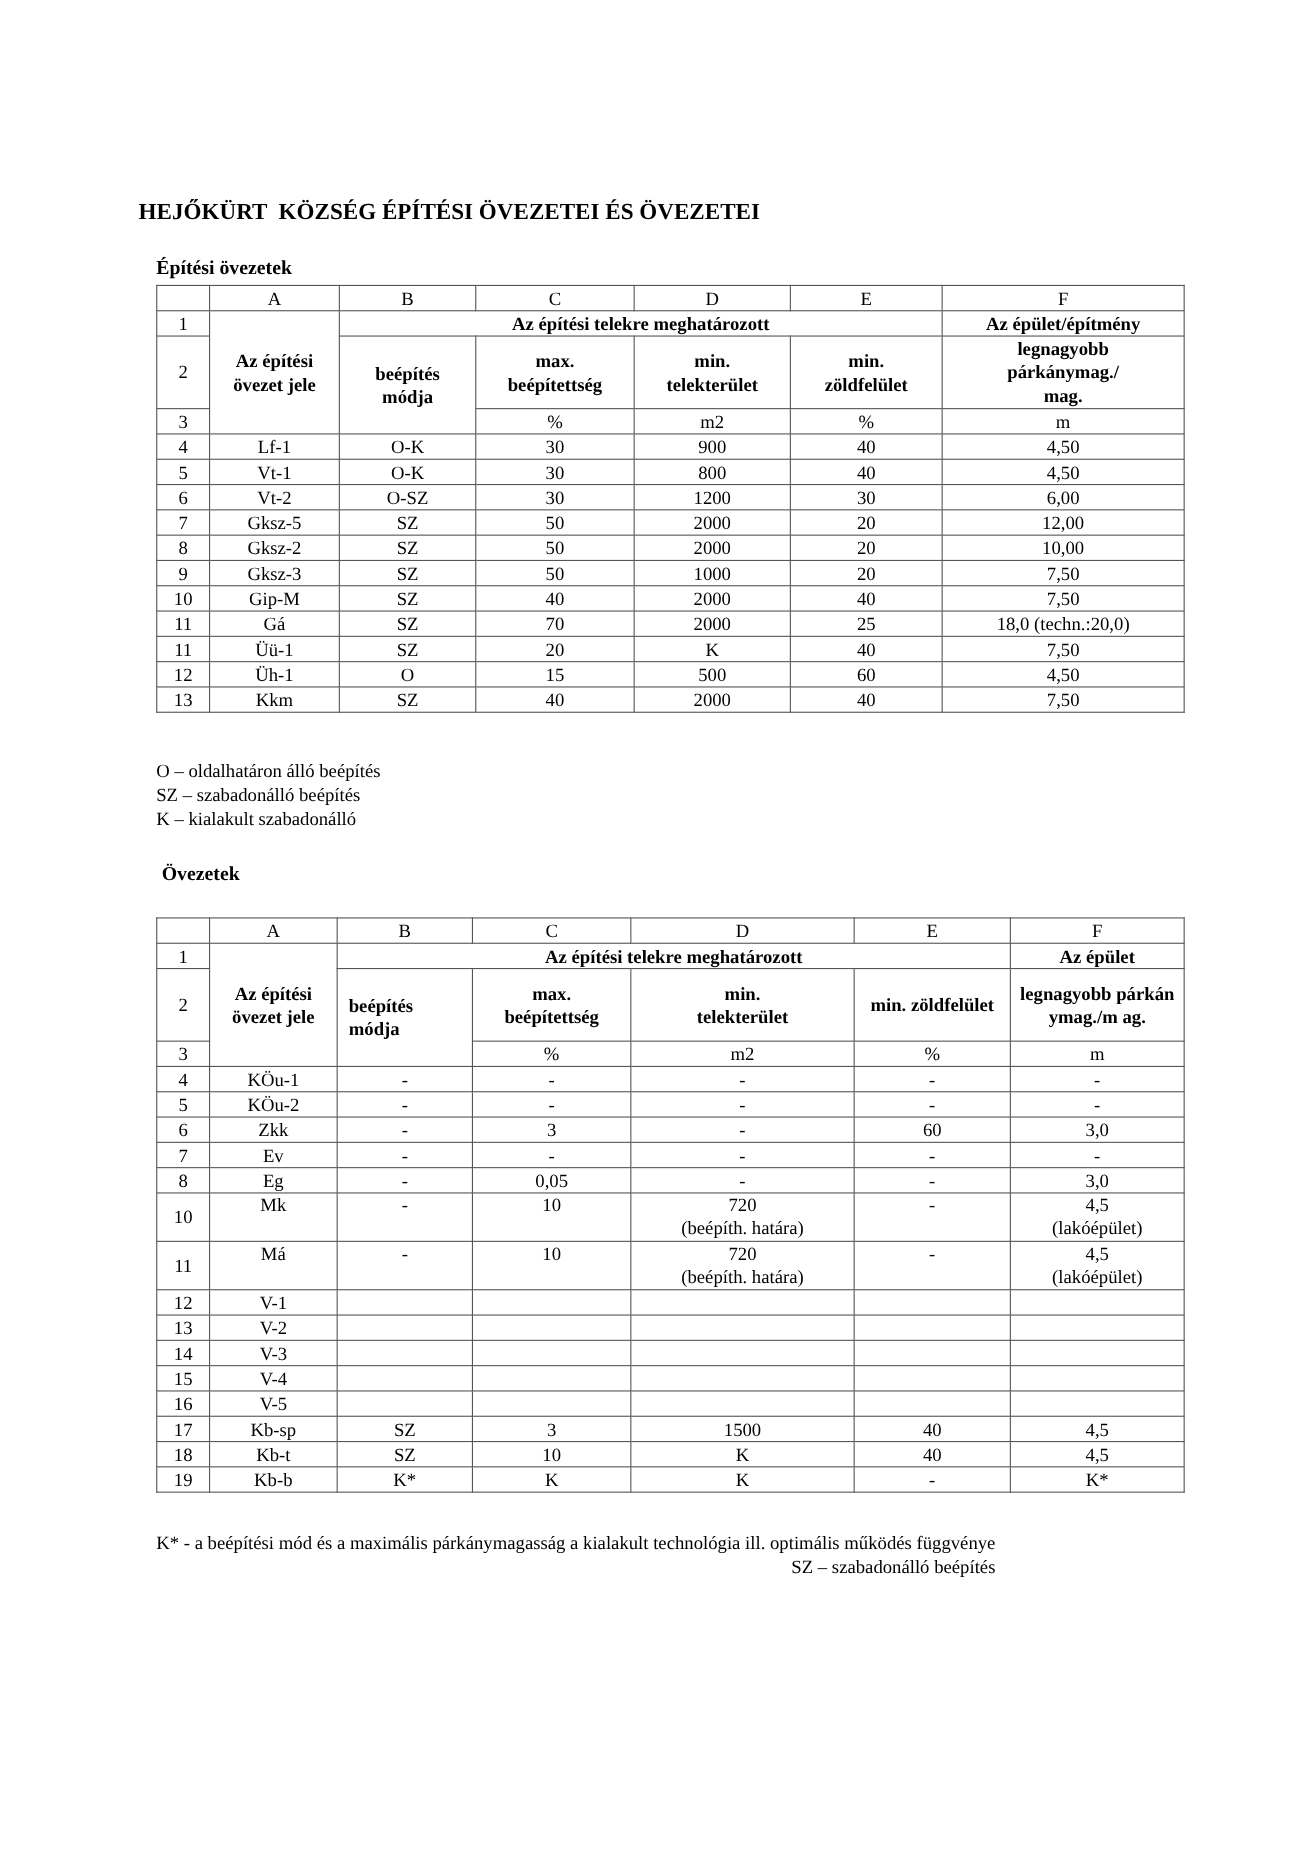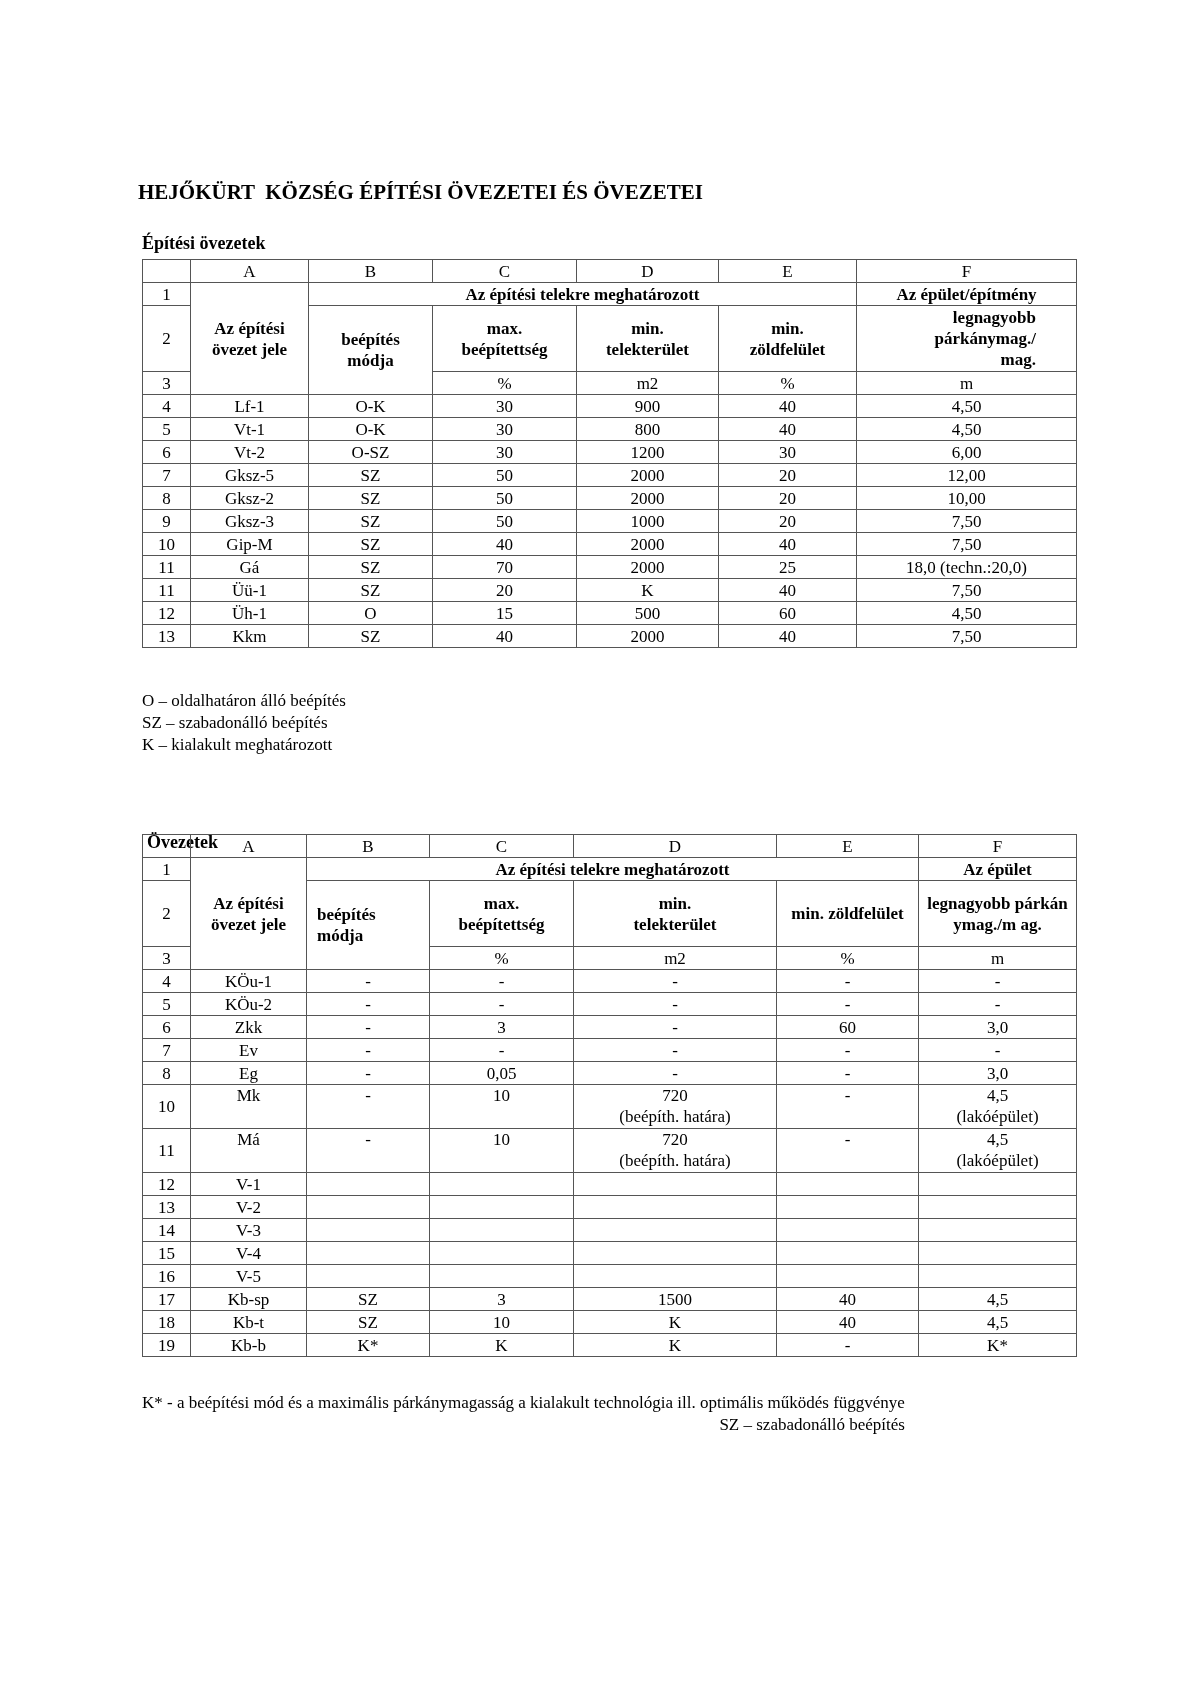--- a/index.html
+++ b/index.html
@@ -1,17 +1,17 @@
 <!DOCTYPE html>
 <html><head>
 <meta charset="utf-8">
 <style>
   html, body { margin: 0; padding: 0; background: #ffffff; }
   body { width: 1190px; height: 1683px; position: relative; font-family: "Liberation Serif", "DejaVu Serif", serif; color: #000; }
-  .page-title { position: absolute; left: 138px; top: 180px; font-size: 21px; font-weight: bold; white-space: pre; }
+  .page-title { position: absolute; left: 126px; top: 180px; font-size: 21px; font-weight: bold; white-space: pre; }
   .section-title { position: absolute; font-size: 18px; font-weight: bold; }
   table.grid { position: absolute; border-collapse: collapse; font-size: 17px; table-layout: fixed; }
   table.grid td { border: 1.3px solid #555; text-align: center; padding: 0; line-height: 21px; height: 22px; vertical-align: middle; }
   table.grid td.bold { font-weight: bold; margin-top: 39px; }
   table.grid td.left { text-align: left; padding-left: 10px; }
   table.grid td.top { vertical-align: top; }
   .legend { position: absolute; left: 142px; font-size: 17px; line-height: 22px; }
   .legend div { white-space: nowrap; }
 </style>
 </head>
@@ -46,21 +46,21 @@
     <td rowspan="3" class="bold" style="padding:0 14px;">Az építési övezet jele</td>
     <td colspan="4" class="bold">Az építési telekre meghatározott</td>
     <td class="bold">Az épület/építmény</td>
   </tr>
   <tr style="height:66px;">
     <td>2</td>
     <td rowspan="2" class="bold" style="padding:0 22px;">beépítés módja</td>
     <td class="bold" style="padding:0 12px;">max. beépítettség</td>
     <td class="bold" style="padding:0 20px;">min. telekterület</td>
     <td class="bold" style="padding:0 14px;">min. zöldfelület</td>
-    <td class="bold" style="padding:0 40px;text-align:right;">legnagyobb párkánymag./ mag.</td>
+    <td class="bold" style="padding:0 40px;">legnagyobb párkánymag./ mag.</td>
   </tr>
   <tr>
     <td>3</td>
     <td>%</td>
     <td>m2</td>
     <td>%</td>
     <td>m</td>
   </tr>
   </tbody>
     <tbody id="t1-body">
@@ -162,24 +162,24 @@
         <td>2000</td>
         <td>40</td>
         <td>7,50</td>
       </tr>
     </tbody>
 </table>
 
 <div class="legend" id="legend1" style="top:690px;">
   <div>O – oldalhatáron álló beépítés</div>
   <div>SZ – szabadonálló beépítés</div>
-  <div>K – kialakult meghatározott</div>
+  <div>K – kialakult szabadonálló</div>
 </div>
 
-<div class="section-title" style="left:147px; top:784px;margin-top:48px;">Övezetek</div>
+<div class="section-title" style="left:147px; top:784px;">Övezetek</div>
 
 <table class="grid" id="t2" style="left:142px; top:834px; width:934px;">
   <colgroup>
     <col style="width:48px">
       <col style="width:116px">
       <col style="width:123px">
       <col style="width:144px">
       <col style="width:203px">
       <col style="width:142px">
       <col style="width:158px">

